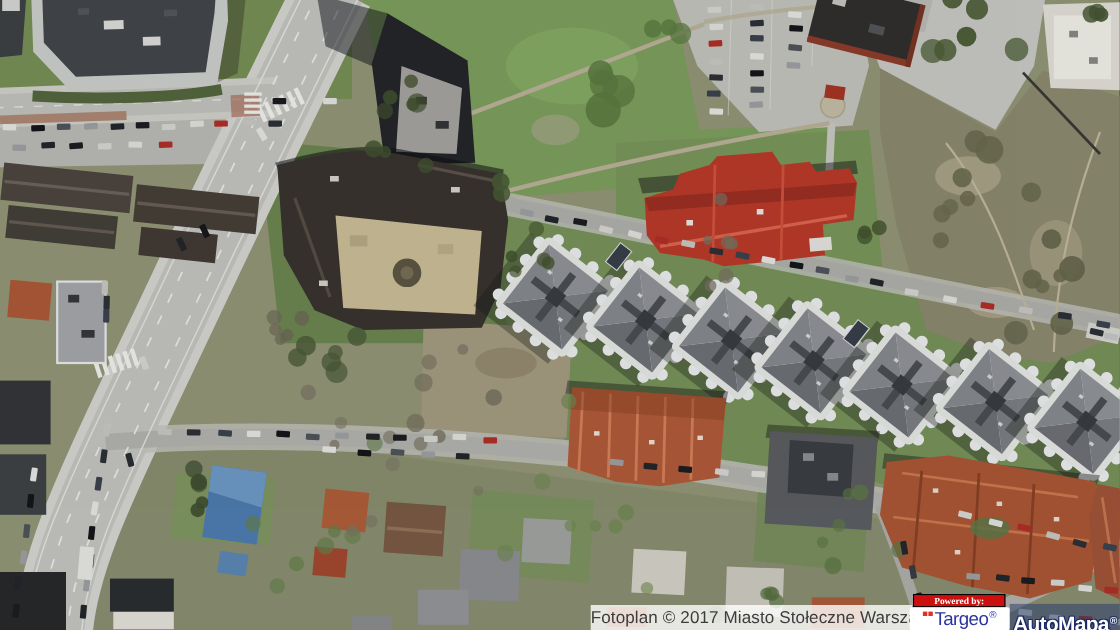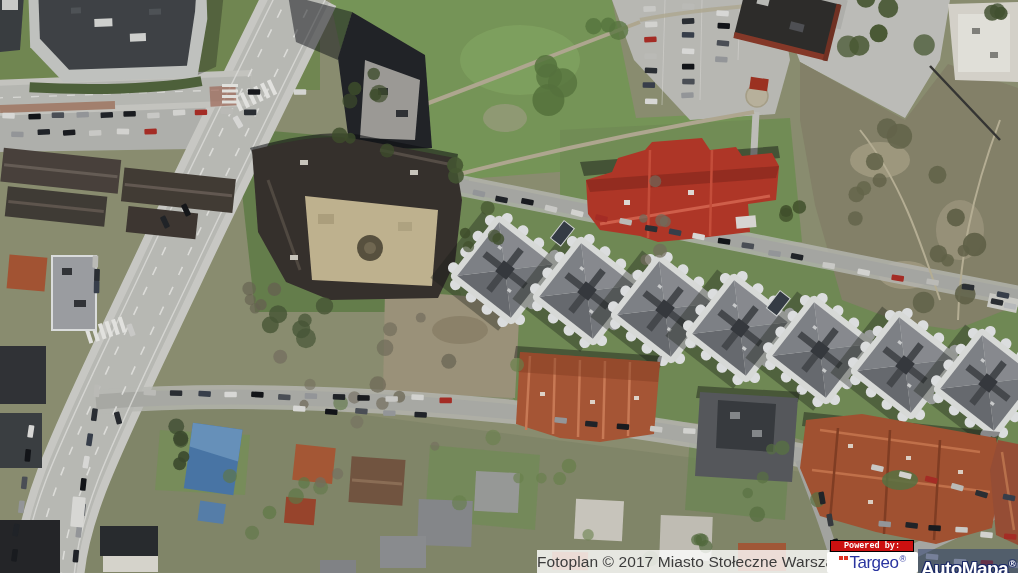--- a/index.html
+++ b/index.html
@@ -8,21 +8,21 @@
   .stage svg{position:absolute;left:0;top:0;display:block;}
   
   .attribution{position:absolute;left:537px;bottom:0;width:292px;height:23px;
     background:var(--attribution-bg,rgba(255,255,255,.8));
     color:var(--attribution-text,#3c3c3c);
     font-size:15.5px;line-height:23px;text-align:center;white-space:nowrap;
     letter-spacing:.1px;}
   .powered{position:absolute;left:830px;top:540px;width:84px;height:12px;
     background:var(--powered-by-bg,#cc1010);border:1px solid #000;
     box-sizing:border-box;color:var(--powered-by-text,#fff);
-    font-family:Liberation Mono, monospace;font-weight:bold;font-size:8.5px;
+    font-family:Liberation Serif, serif;font-weight:bold;font-size:8.5px;
     line-height:10px;text-align:center;letter-spacing:0;}
   .targeo{position:absolute;left:827px;top:552px;width:91px;height:21px;
     background:#fff;display:flex;align-items:center;justify-content:center;
     color:var(--targeo-text,#2a35a0);font-weight:normal;font-size:17px;
     letter-spacing:-.5px;border-radius:2px;text-decoration:none;cursor:pointer;}
   .targeo .dots{display:inline-flex;gap:1px;transform:translateY(-5px);margin-right:1px;}
   .targeo .dots i{width:4px;height:4px;background:var(--targeo-dots,#e03222);display:block;}
   .targeo sup{font-size:9px;line-height:9px;transform:translateY(-3px);margin-left:1px;}
   .automapa{position:absolute;left:918px;top:549px;width:100px;height:40px;
     background:var(--automapa-bg,rgba(35,55,110,.5));display:flex;align-items:center;

